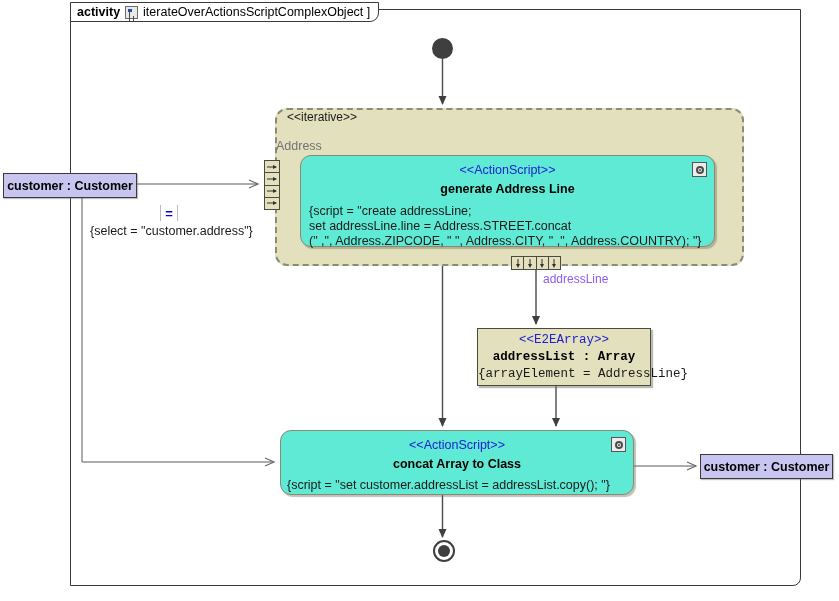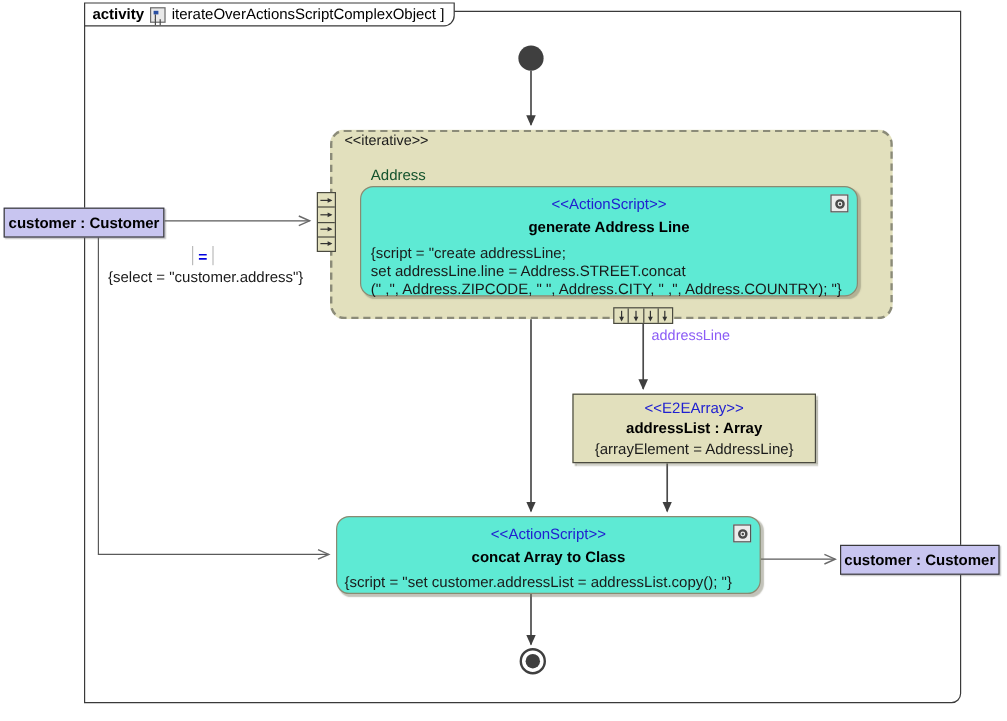--- a/index.html
+++ b/index.html
@@ -45,21 +45,21 @@
 
   
   #iterative-region{
     left:275px;top:108px;width:469px;height:158px;
     background:#e2e0bd;
     border:2px dashed #8b8b78;
     border-radius:12px;
     box-sizing:border-box;
   }
   #iterative-label{left:287px;top:110px;font-size:12px;color:#1a1a1a;}
-  #address-label{left:309px;top:139px;font-size:12.5px;color:#14532d;}
+  #address-label{left:276px;top:139px;font-size:12.5px;color:#737373;}
 
   
   .action{
     background:#5eead4;
     border:1px solid #8a8a72;
     border-radius:11px;
     box-sizing:border-box;
     box-shadow:2px 2px 1px rgba(120,120,100,.45);
   }
   .stereo{
@@ -83,24 +83,25 @@
     content:"";position:absolute;left:2.5px;top:2.5px;width:8px;height:8px;
     border:2px solid #4a4a4a;border-radius:50%;box-sizing:border-box;
   }
   .gearicon::after{
     content:"";position:absolute;left:5.5px;top:5.5px;width:2px;height:2px;
     background:#4a4a4a;border-radius:50%;
   }
 
   
   #address-list{
-    left:477px;top:328px;width:203px;height:58px;
+    left:477px;top:328px;width:174px;height:58px;
     background:#e2e0bd;border:1px solid #4a4a40;
     box-sizing:border-box;
     box-shadow:2px 2px 1px rgba(120,120,100,.5);
+    font-family:Liberation Mono, monospace;
   }
 
   
   .objbox{
     background:#c8c5f0;border:1px solid #3a3a3a;box-sizing:border-box;
     color:#000;font-size:12.5px;font-weight:bold;
     display:flex;align-items:center;justify-content:center;
     box-shadow:1px 1px 1px rgba(100,100,100,.4);
     text-align:right;
   }

